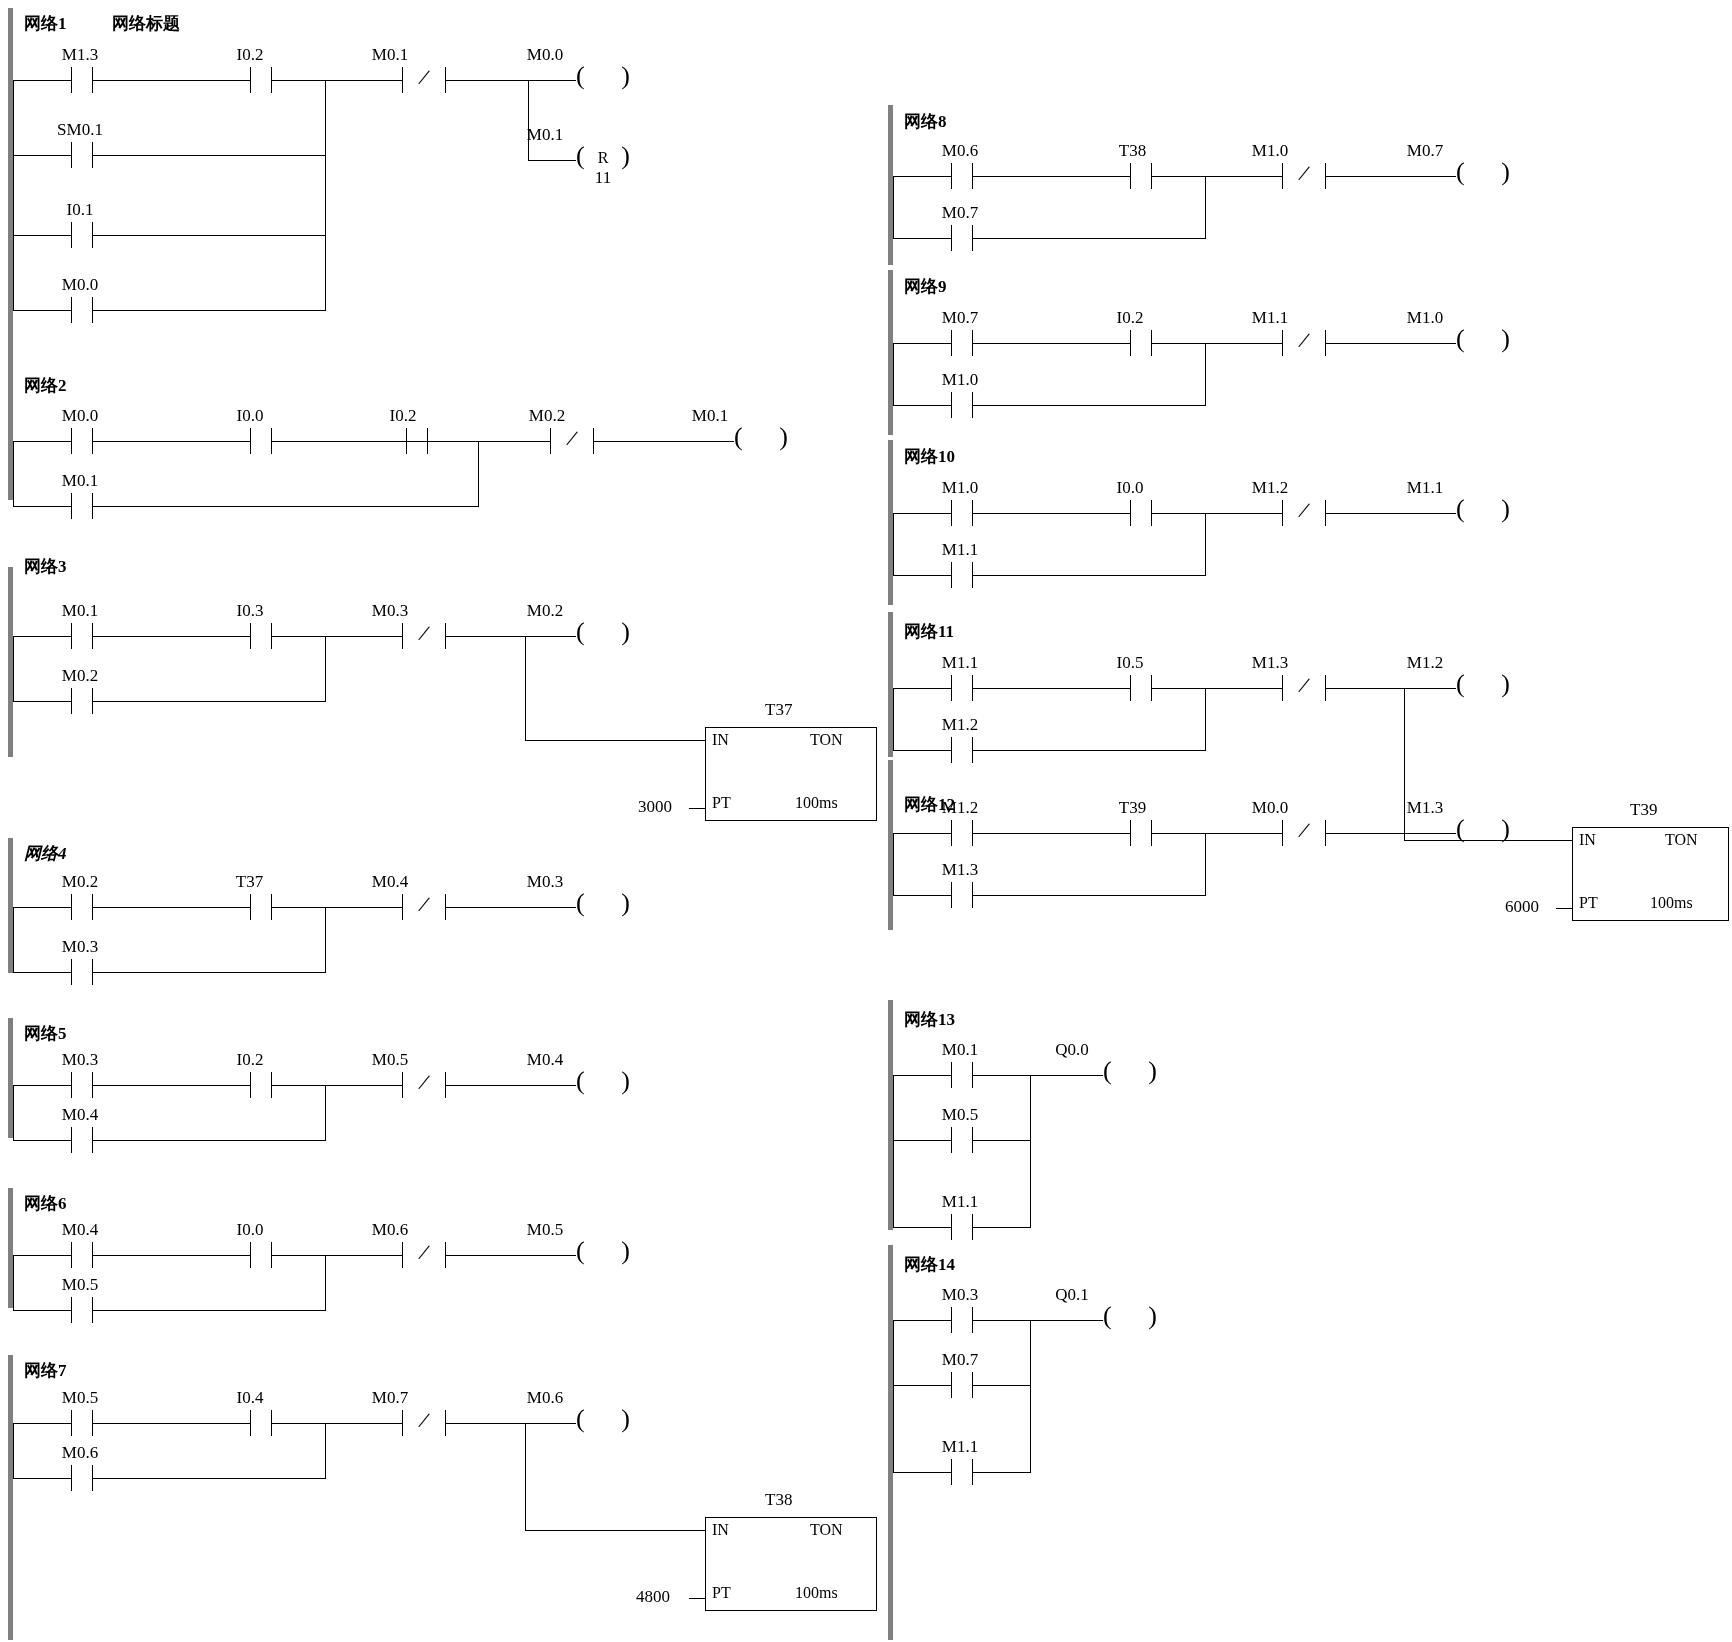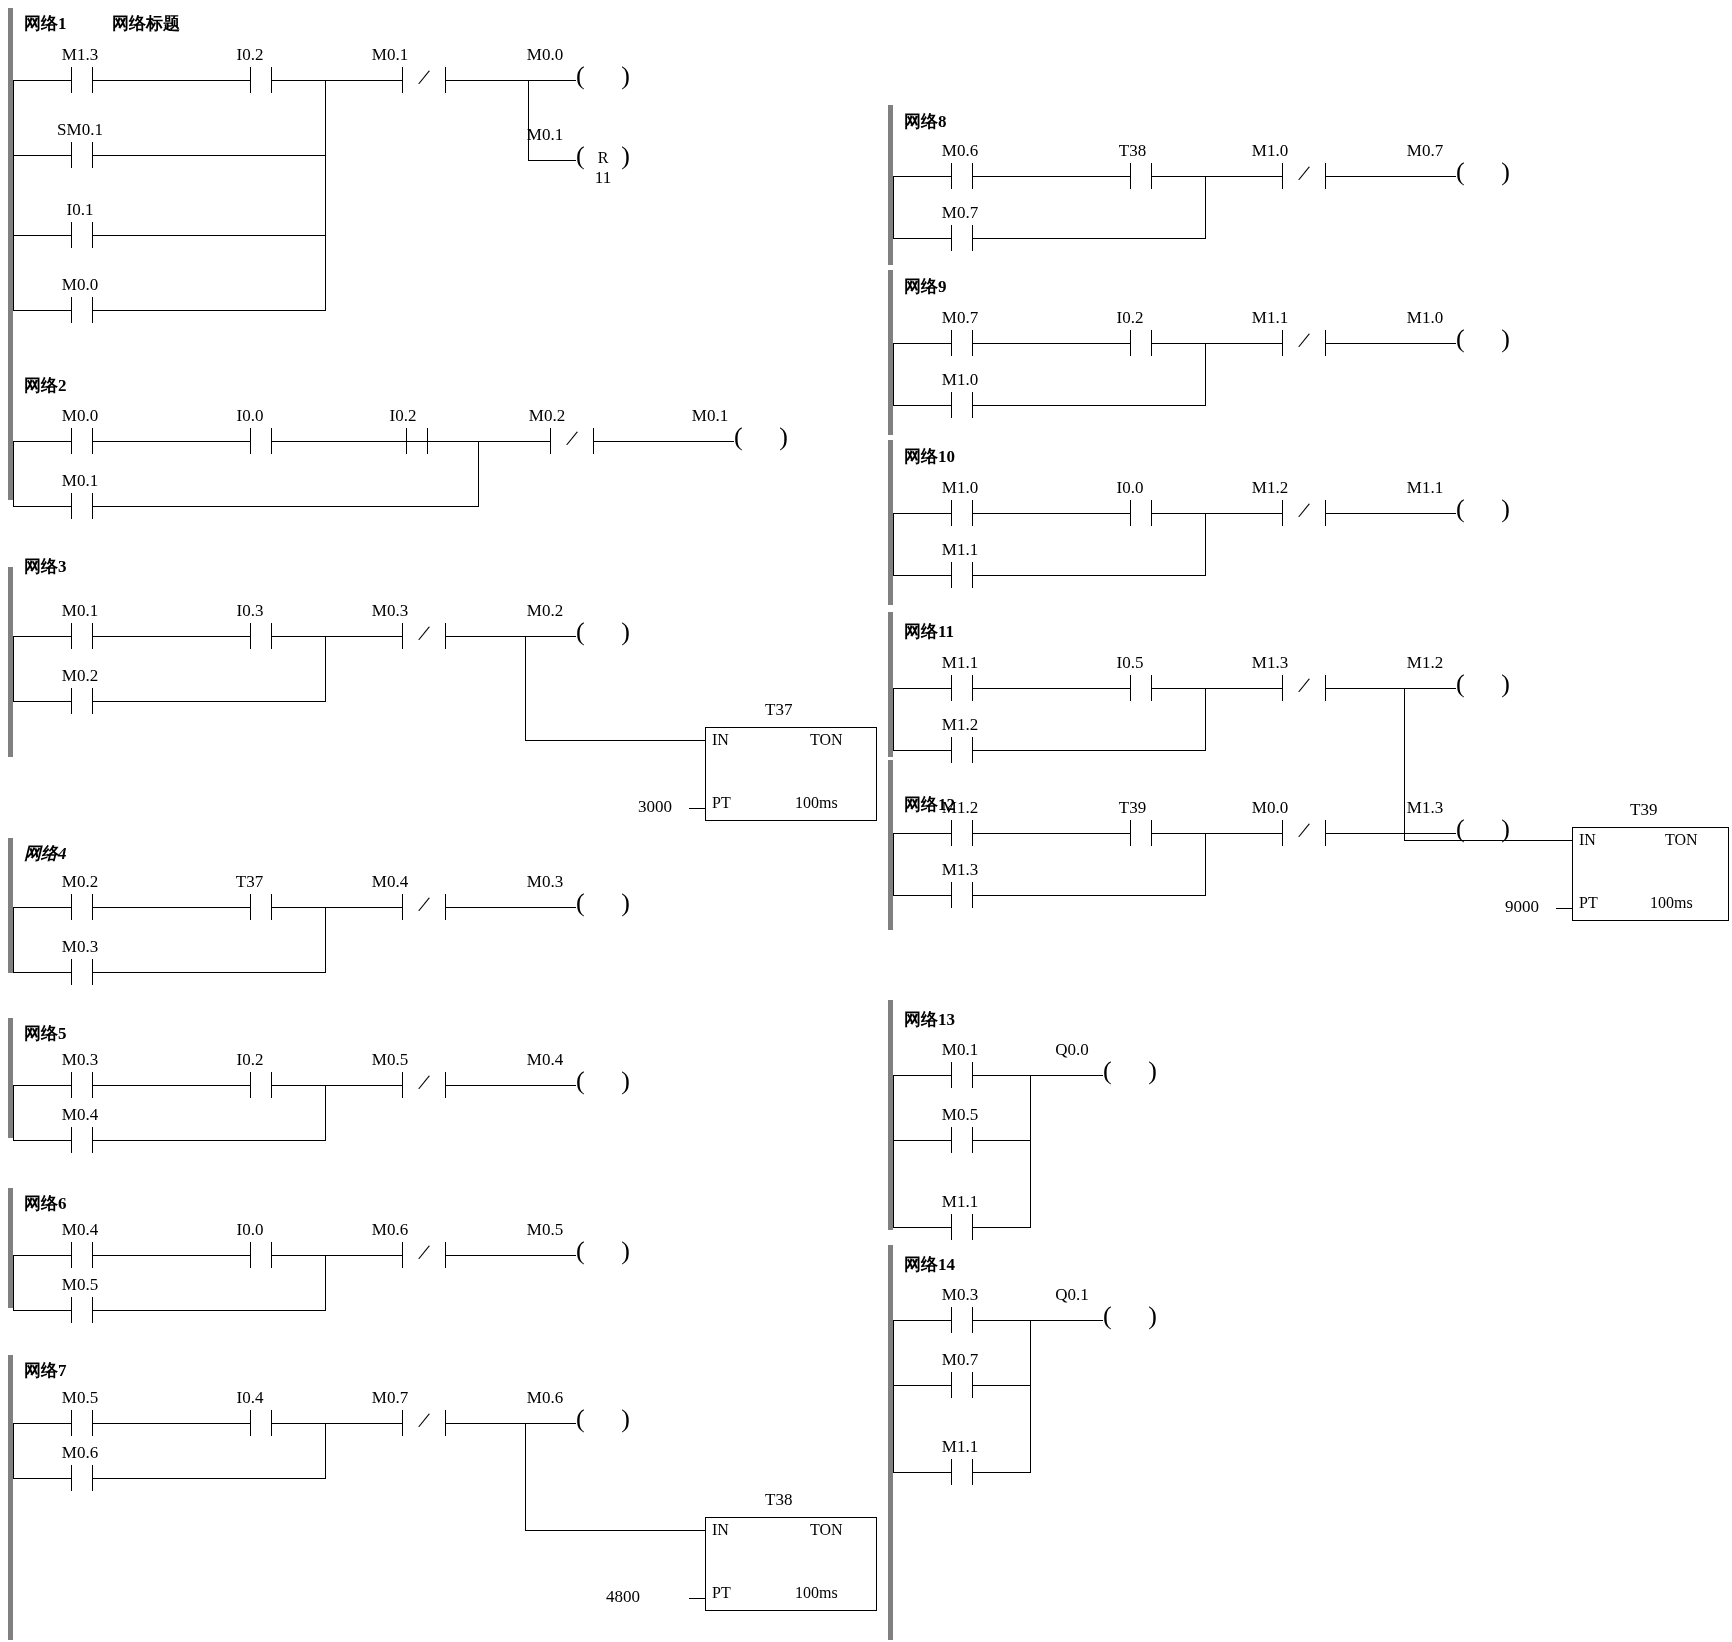--- a/index.html
+++ b/index.html
@@ -344,21 +344,21 @@
 
   <div class="vline" style="left:525px;top:1423px;height:107px;"></div>
   <div class="hline" style="left:525px;top:1530px;width:180px;"></div>
   <div class="boxname" style="left:765px;top:1490px;">T38</div>
   <div class="box" style="left:705px;top:1517px;width:170px;height:92px;"></div>
   <div class="bt lbl" style="left:712px;top:1521px;width:30px;text-align:left;font-size:16px;">IN</div>
   <div class="bt lbl" style="left:810px;top:1521px;width:60px;text-align:left;font-size:16px;">TON</div>
   <div class="bt lbl" style="left:712px;top:1584px;width:30px;text-align:left;font-size:16px;">PT</div>
   <div class="bt lbl" style="left:795px;top:1584px;width:75px;text-align:left;font-size:16px;">100ms</div>
   <div class="tick" style="left:689px;top:1598px;width:16px;"></div>
-  <div class="pt" style="left:606px;top:1587px;text-align:right;">4800</div>
+  <div class="pt" style="left:636px;top:1587px;text-align:right;">4800</div>
 
   <div class="railbar" style="left:888px;top:105px;height:160px;"></div>
   <div class="net-label" style="left:904px;top:110px;">网络8</div>
   <div class="lbl" style="left:935px;top:141px;width:50px;">M0.6</div>
   <div class="hline" style="left:893px;top:176px;width:58px;"></div>
   <div class="contact" style="left:951px;top:163px;width:22px;">
       <div class="b1"></div>
       <div class="b2"></div>
     </div>
   <div class="hline" style="left:973px;top:176px;width:157px;"></div>
@@ -503,21 +503,21 @@
 
   <div class="vline" style="left:1404px;top:688px;height:152px;"></div>
   <div class="hline" style="left:1404px;top:840px;width:168px;"></div>
   <div class="boxname" style="left:1630px;top:800px;">T39</div>
   <div class="box" style="left:1572px;top:827px;width:155px;height:92px;"></div>
   <div class="bt lbl" style="left:1579px;top:831px;width:30px;text-align:left;font-size:16px;">IN</div>
   <div class="bt lbl" style="left:1665px;top:831px;width:60px;text-align:left;font-size:16px;">TON</div>
   <div class="bt lbl" style="left:1579px;top:894px;width:30px;text-align:left;font-size:16px;">PT</div>
   <div class="bt lbl" style="left:1650px;top:894px;width:75px;text-align:left;font-size:16px;">100ms</div>
   <div class="tick" style="left:1556px;top:908px;width:16px;"></div>
-  <div class="pt" style="left:1505px;top:897px;">9000</div>
+  <div class="pt" style="left:1505px;top:897px;">6000</div>
 
   <div class="railbar" style="left:888px;top:760px;height:170px;"></div>
   <div class="net-label" style="left:904px;top:793px;">网络12</div>
   <div class="lbl" style="left:935px;top:798px;width:50px;">M1.2</div>
   <div class="hline" style="left:893px;top:833px;width:58px;"></div>
   <div class="contact" style="left:951px;top:820px;width:22px;">
       <div class="b1"></div>
       <div class="b2"></div>
     </div>
   <div class="hline" style="left:973px;top:833px;width:157px;"></div>

